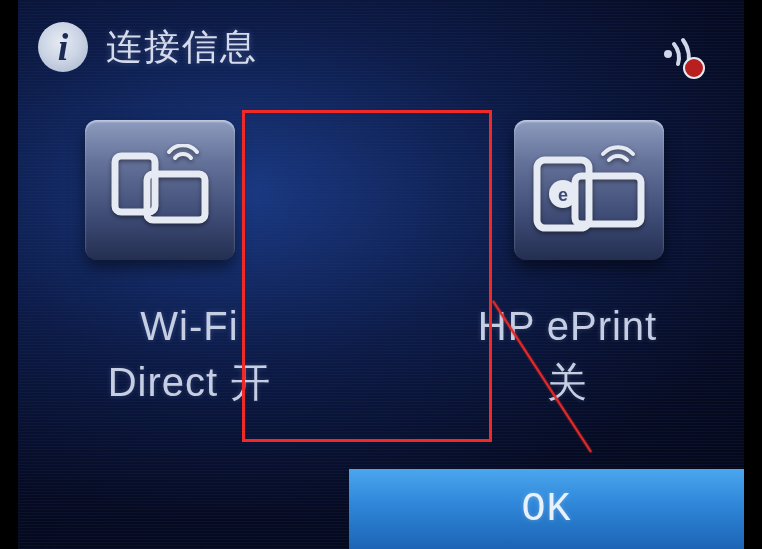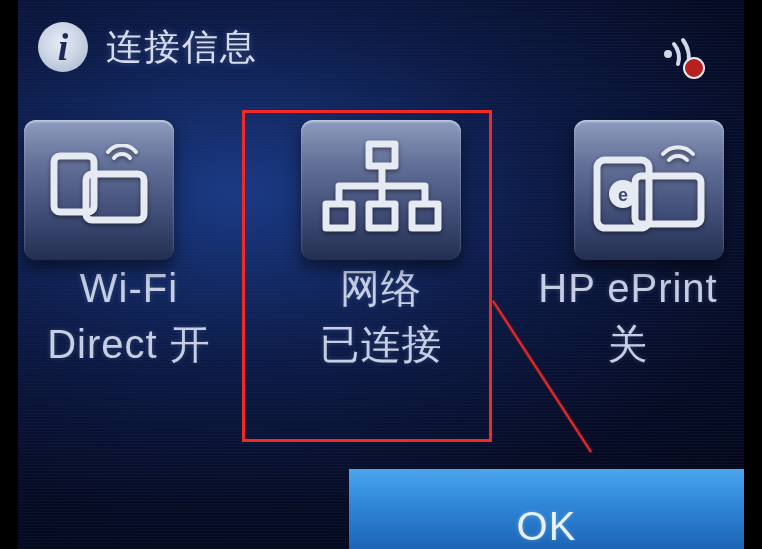--- a/index.html
+++ b/index.html
@@ -84,20 +84,21 @@
     display: flex;
     align-items: center;
     justify-content: center;
     position: relative;
   }
   .tile-left .tile-icon { transform: translateX(-40px); width: 150px; }
   .tile-right .tile-icon { transform: translateX(26px); width: 150px; }
   .tile-icon svg { filter: drop-shadow(0 2px 2px rgba(0,0,0,0.45)); }
 
   .tile-label {
+    margin-top: 38px;
     text-align: center;
     color: #c6cee4;
     font-size: 40px;
     line-height: 56px;
     text-shadow: 0 0 5px rgba(140,160,210,0.3);
     letter-spacing: 1px;
     white-space: pre-line;
   }
   .tile-left .tile-label { margin-left: -20px; }
   .tile-right .tile-label { margin-right: -10px; }
@@ -128,28 +129,28 @@
   
   .ok-btn {
     position: absolute;
     right: 0;
     bottom: 0;
     width: 395px;
     height: 80px;
     background: linear-gradient(180deg, #4aa6ed 0%, #2f86d8 45%, #1c64b5 100%);
     border-top: 1px solid rgba(255,255,255,0.35);
     display: flex;
-    align-items: flex-end;
+    align-items: center;
     justify-content: center;
     color: #e8f2fd;
     font-size: 40px;
     letter-spacing: 1px;
     text-shadow: 0 0 4px rgba(255,255,255,0.25);
     border: none;
-    font-family: Liberation Sans, sans-serif;
+    font-family: Liberation Mono, monospace;
   }
 </style>
 </head>
 <body>
 
 <div class="screen">
 
   <div class="header">
     <div class="info-icon">
       <span>i</span>
@@ -180,35 +181,20 @@
           <g stroke="#e6eaf3" stroke-width="4" fill="none" stroke-linecap="round">
             <path d="M64 8 A18 18 0 0 1 92 8"></path>
             <path d="M70 14 A10 10 0 0 1 86 14"></path>
           </g>
         </svg>
       </div>
       <div class="tile-label">Wi-Fi
 Direct 开</div>
     </div>
 
-    <div class="tile tile-mid">
-      <div class="tile-icon">
-        <svg width="130" height="104" viewBox="0 0 130 104">
-          <g fill="none" stroke="#e6eaf3" stroke-width="7" stroke-linejoin="round">
-            <rect x="53" y="6" width="26" height="22"></rect>
-            <rect x="10" y="66" width="26" height="24"></rect>
-            <rect x="53" y="66" width="26" height="24"></rect>
-            <rect x="96" y="66" width="26" height="24"></rect>
-            <path d="M66 28 L66 48 M23 66 L23 48 L109 48 L109 66 M66 48 L66 66"></path>
-          </g>
-        </svg>
-      </div>
-      <div class="tile-label">网络
-已连接</div>
-    </div>
 
     <div class="tile tile-right">
       <div class="tile-icon">
         <svg width="120" height="96" viewBox="0 0 120 96">
           <g fill="none" stroke="#e6eaf3" stroke-width="7" stroke-linejoin="round">
             <rect x="8" y="18" width="52" height="68" rx="8"></rect>
             <rect x="46" y="34" width="66" height="48" rx="6"></rect>
           </g>
           <circle cx="34" cy="52" r="14" fill="#e6eaf3"></circle>
           <text x="34" y="59" text-anchor="middle" font-size="18" font-weight="bold" fill="#3d4a74">e</text>

